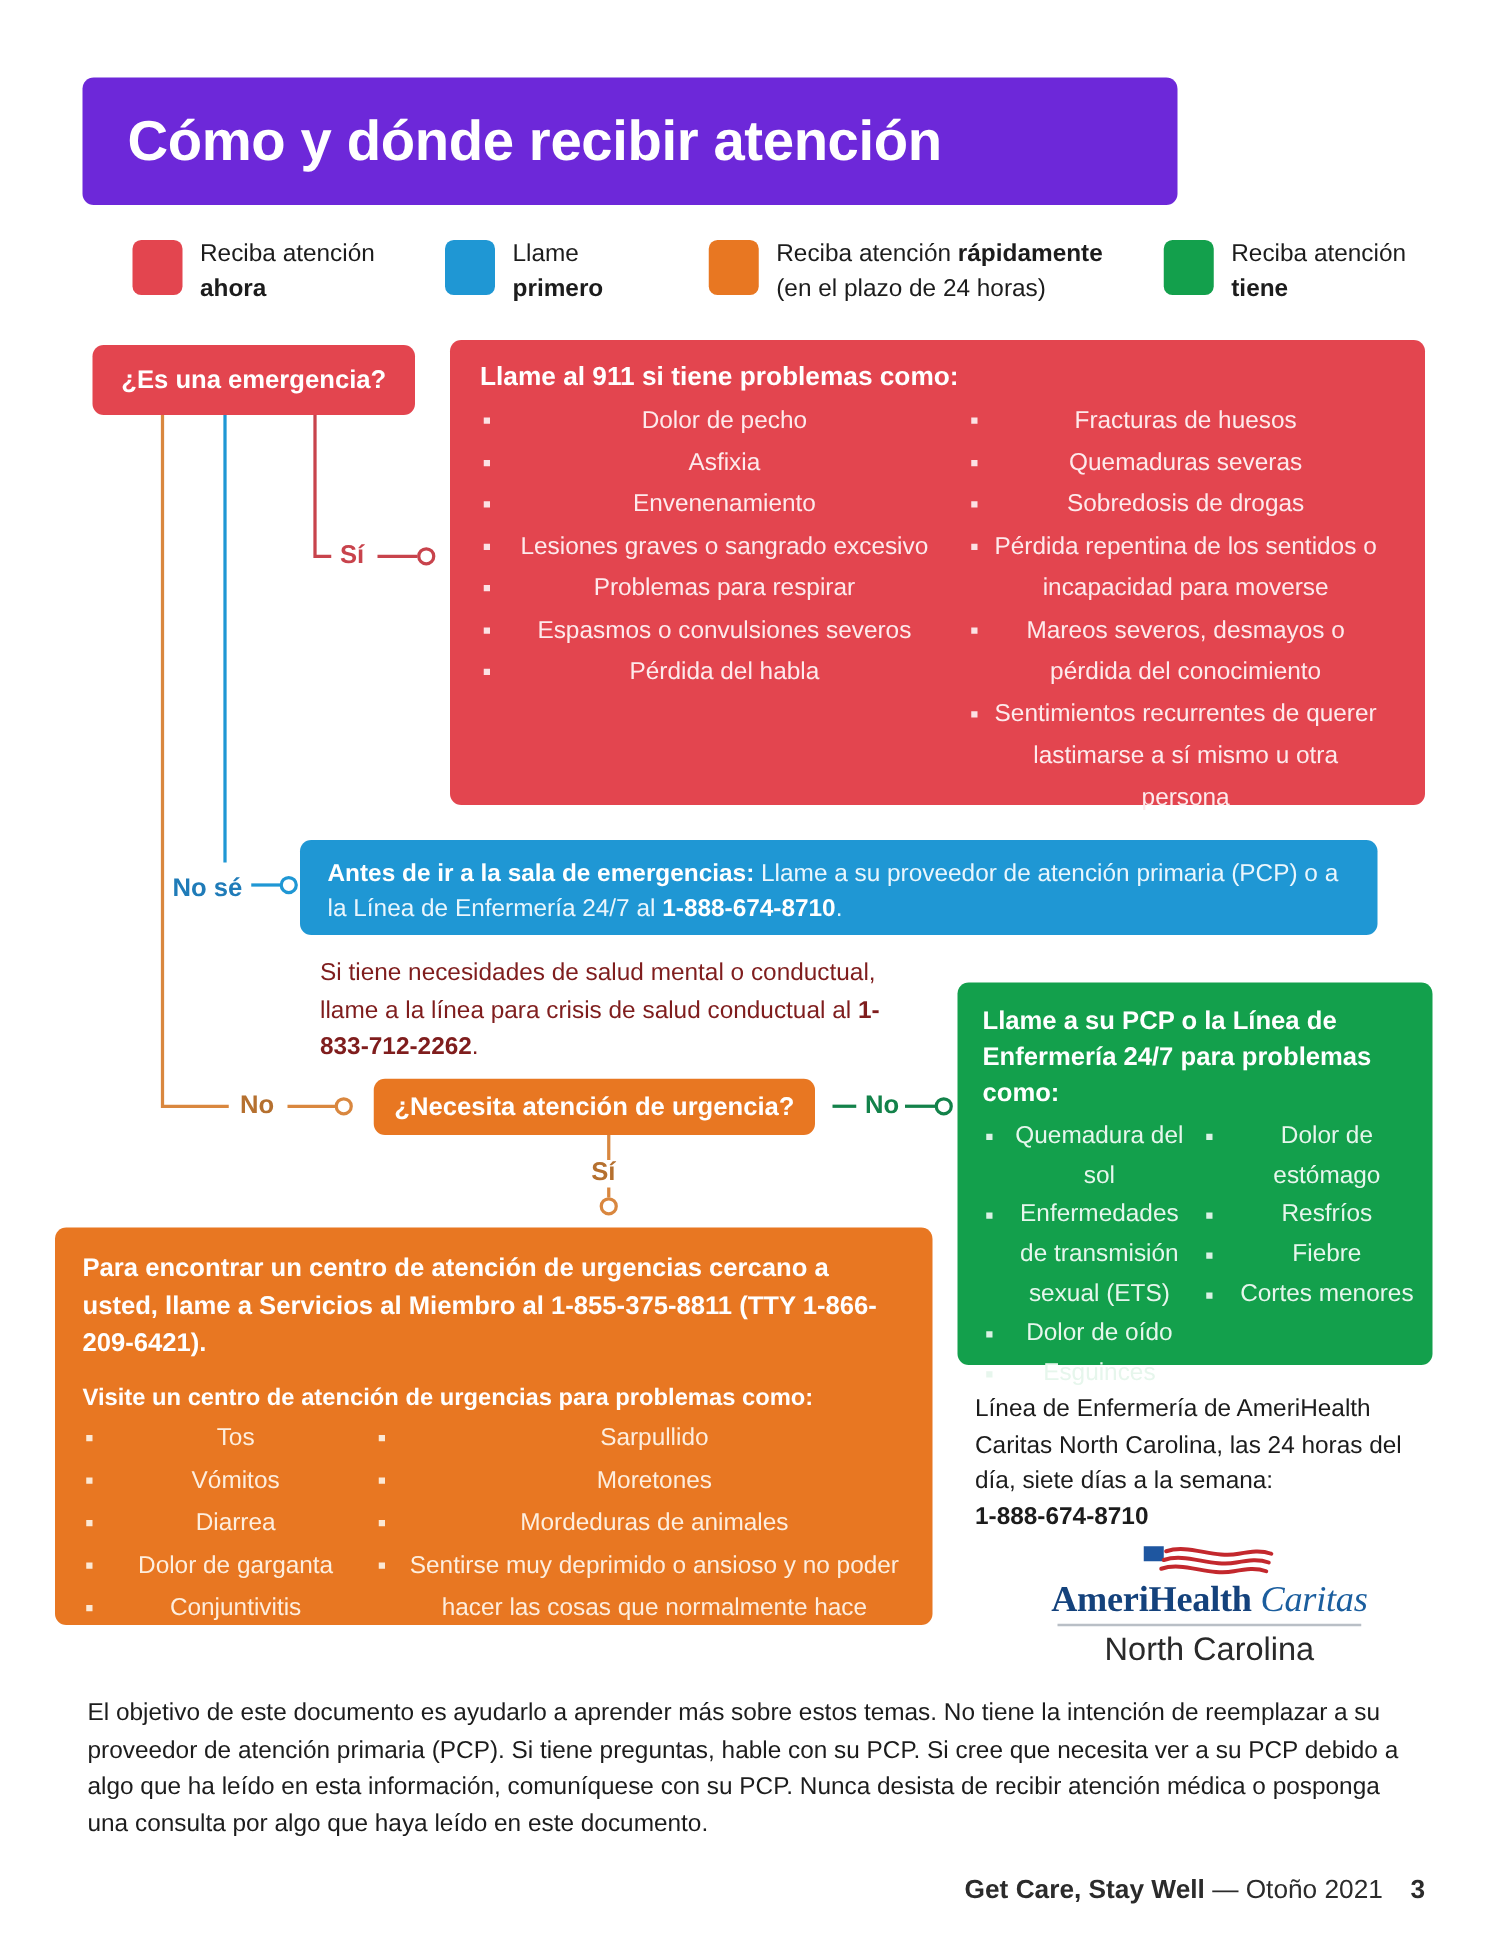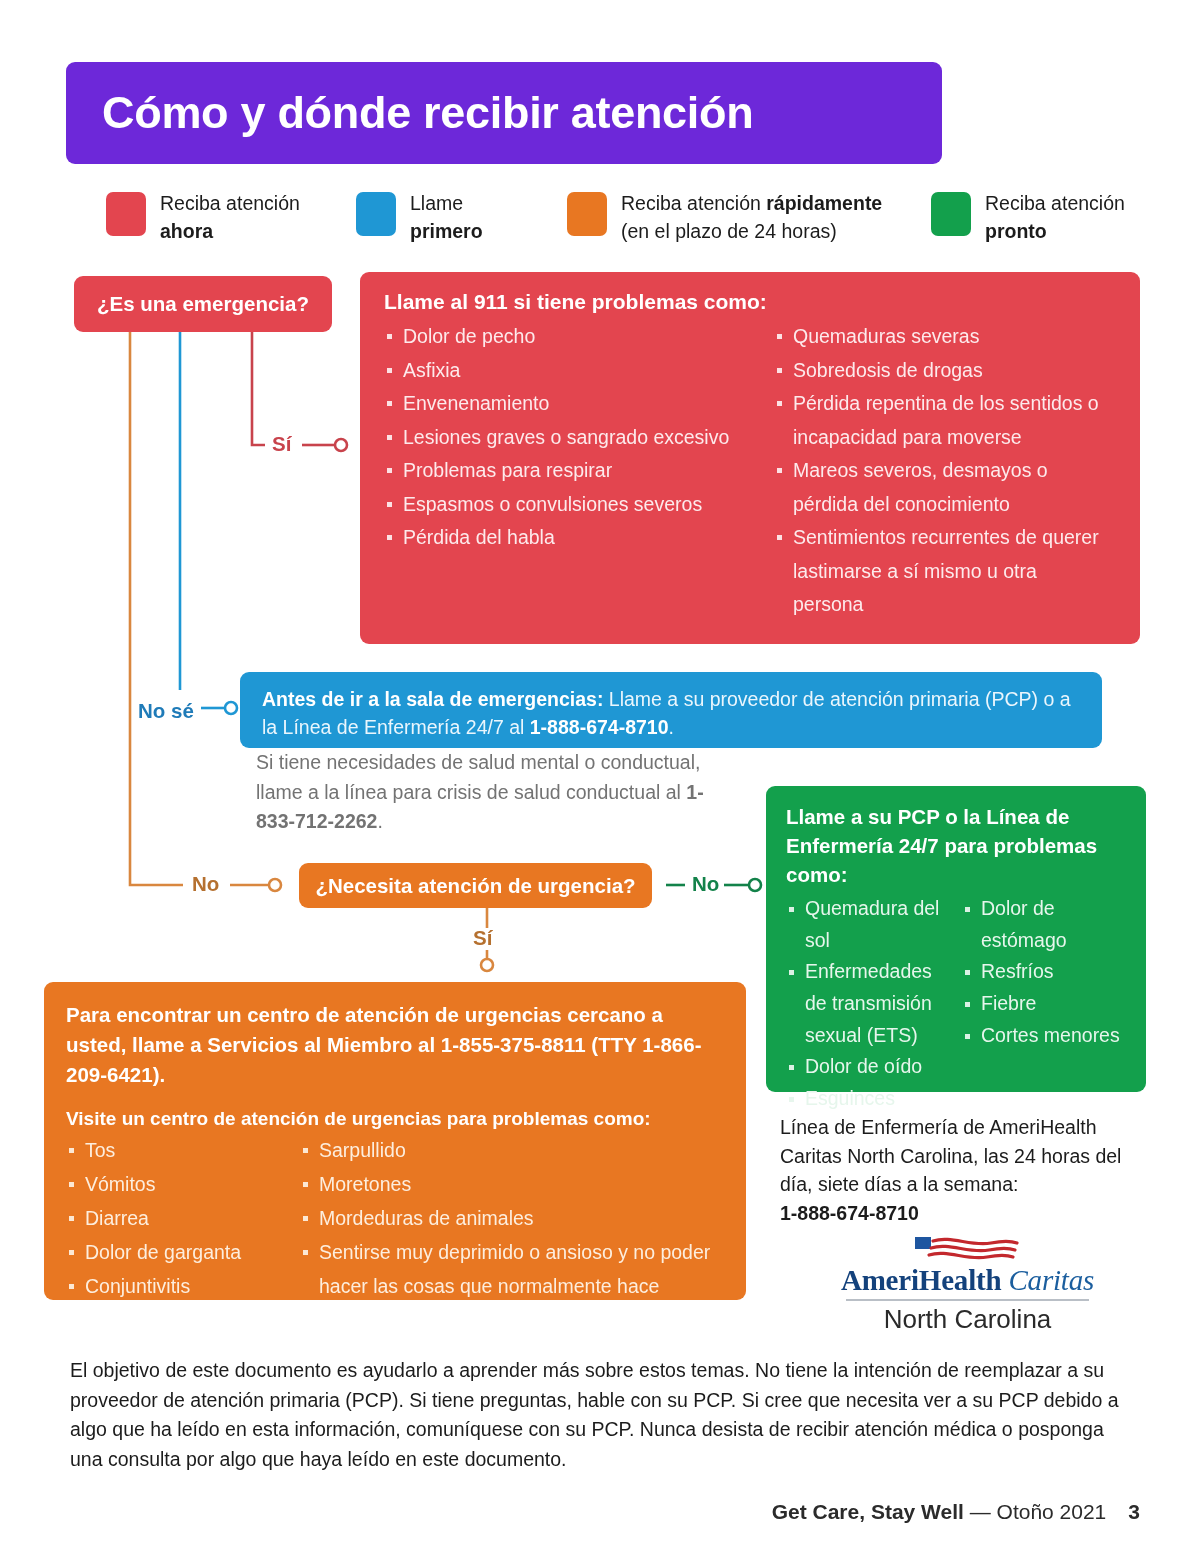--- a/index.html
+++ b/index.html
@@ -70,21 +70,21 @@
     left: 360px; top: 272px;
     width: 780px; height: 372px;
     background: #e3454f;
     padding: 18px 36px 16px 24px;
     color: #ffffff;
   }
   #red-box .card-heading {
     font-size: 21px; font-weight: bold; margin-bottom: 6px;
   }
   .twocol { display: flex; gap: 18px; }
-  .twocol > .col { flex: 1 1 0; }
+  .twocol > .col { flex: 1 1 0; text-align: center; }
 
   ul.blist { list-style: none; }
   ul.blist li {
     position: relative;
     padding-left: 19px;
     font-size: 19.5px;
     line-height: 1.72;
     color: #fdeaec;
   }
   ul.blist li::before {
@@ -104,25 +104,25 @@
     padding: 13px 20px 10px 22px;
     color: #eaf6fd;
     font-size: 19.5px;
     line-height: 1.45;
   }
   #blue-box b { color: #ffffff; font-weight: bold; }
 
   
   #bh-note {
     position: absolute;
-    left: 256px; top: 748px;
+    left: 256px; top: 764px;
     width: 470px;
     font-size: 19.5px;
     line-height: 1.52;
-    color: #737373;
+    color: #7f1d1d;
   }
   #bh-note b { font-weight: bold; }
 
   
   #green-box {
     left: 766px; top: 786px;
     width: 380px; height: 306px;
     background: #13a04c;
     padding: 16px 4px 14px 20px;
     color: #ffffff;
@@ -239,21 +239,21 @@
       <div class="legend-text">
         <span>Reciba atención <b>rápidamente</b></span><br>
         <span>(en el plazo de 24 horas)</span>
       </div>
     </div>
 
     <div class="legend-item" style="left:825px; top:0px;">
       <div class="legend-swatch" style="background:#13a04c;"></div>
       <div class="legend-text">
         <span>Reciba atención</span><br>
-        <b>pronto</b>
+        <b>tiene</b>
       </div>
     </div>
   </div>
 
   <svg id="flow-svg">
 
     <path d="M252,332 L252,445 L265,445" fill="none" stroke="#c8434c" stroke-width="2.6"></path>
     <line x1="302" y1="445" x2="334" y2="445" stroke="#c8434c" stroke-width="2.6"></line>
     <circle cx="341" cy="445" r="6" fill="#ffffff" stroke="#c8434c" stroke-width="2.6"></circle>
 
@@ -297,20 +297,21 @@
           <li>Asfixia</li>
           <li>Envenenamiento</li>
           <li>Lesiones graves o sangrado excesivo</li>
           <li>Problemas para respirar</li>
           <li>Espasmos o convulsiones severos</li>
           <li>Pérdida del habla</li>
         </ul>
       </div>
       <div class="col">
         <ul class="blist">
+          <li>Fracturas de huesos</li>
           <li>Quemaduras severas</li>
           <li>Sobredosis de drogas</li>
           <li>Pérdida repentina de los sentidos o incapacidad para moverse</li>
           <li>Mareos severos, desmayos o pérdida del conocimiento</li>
           <li>Sentimientos recurrentes de querer lastimarse a sí mismo u otra persona</li>
         </ul>
       </div>
     </div>
   </div>
 

